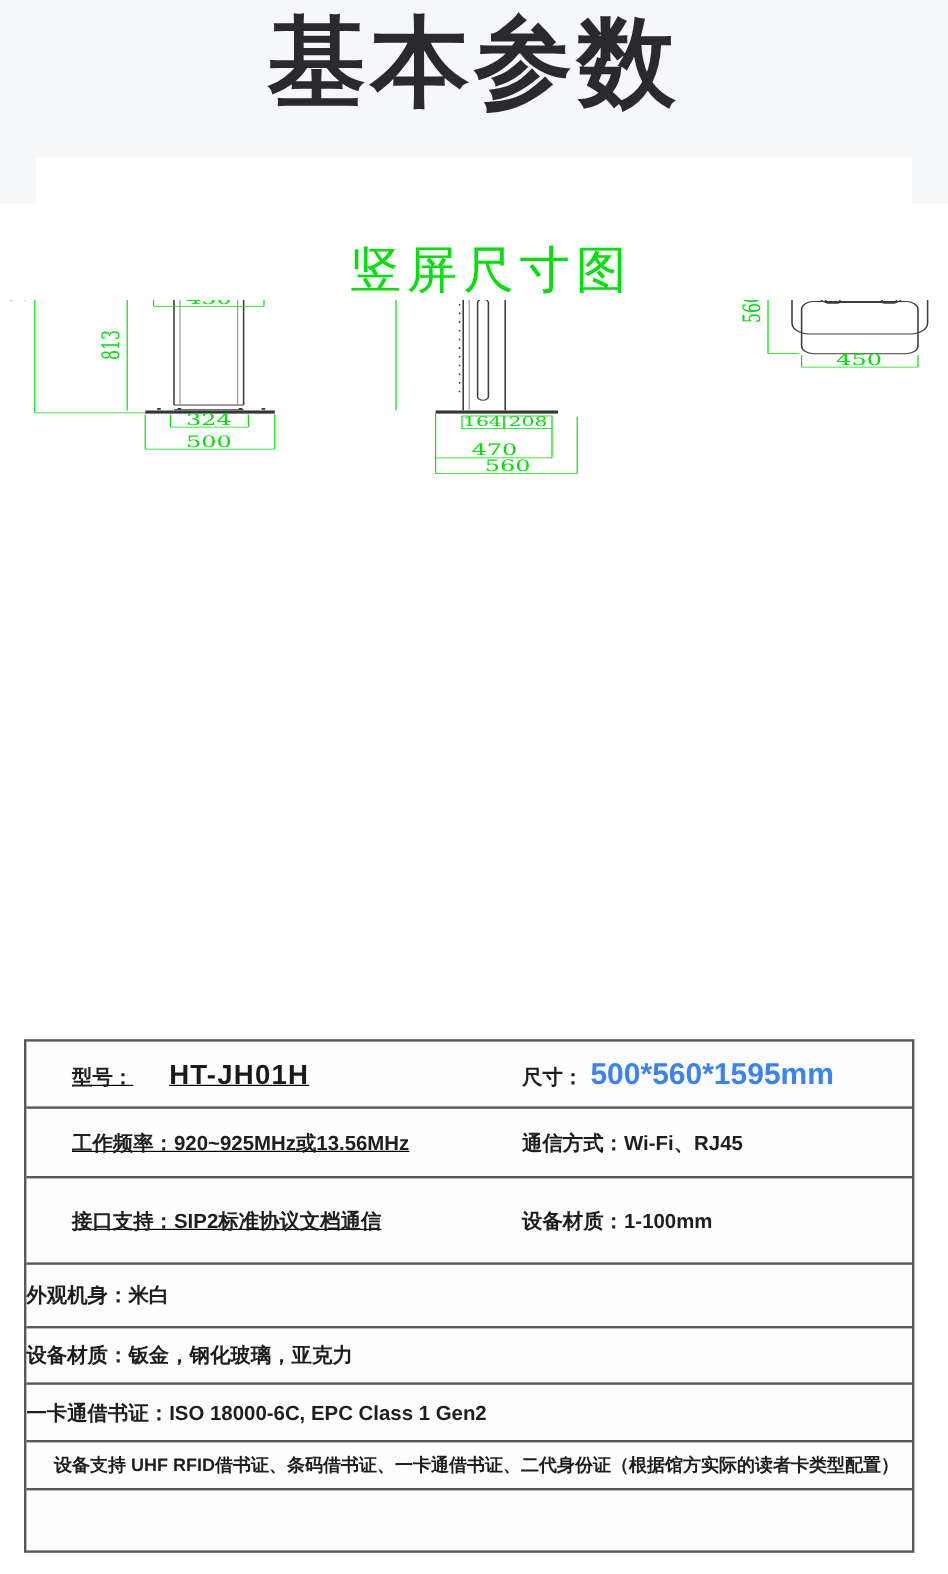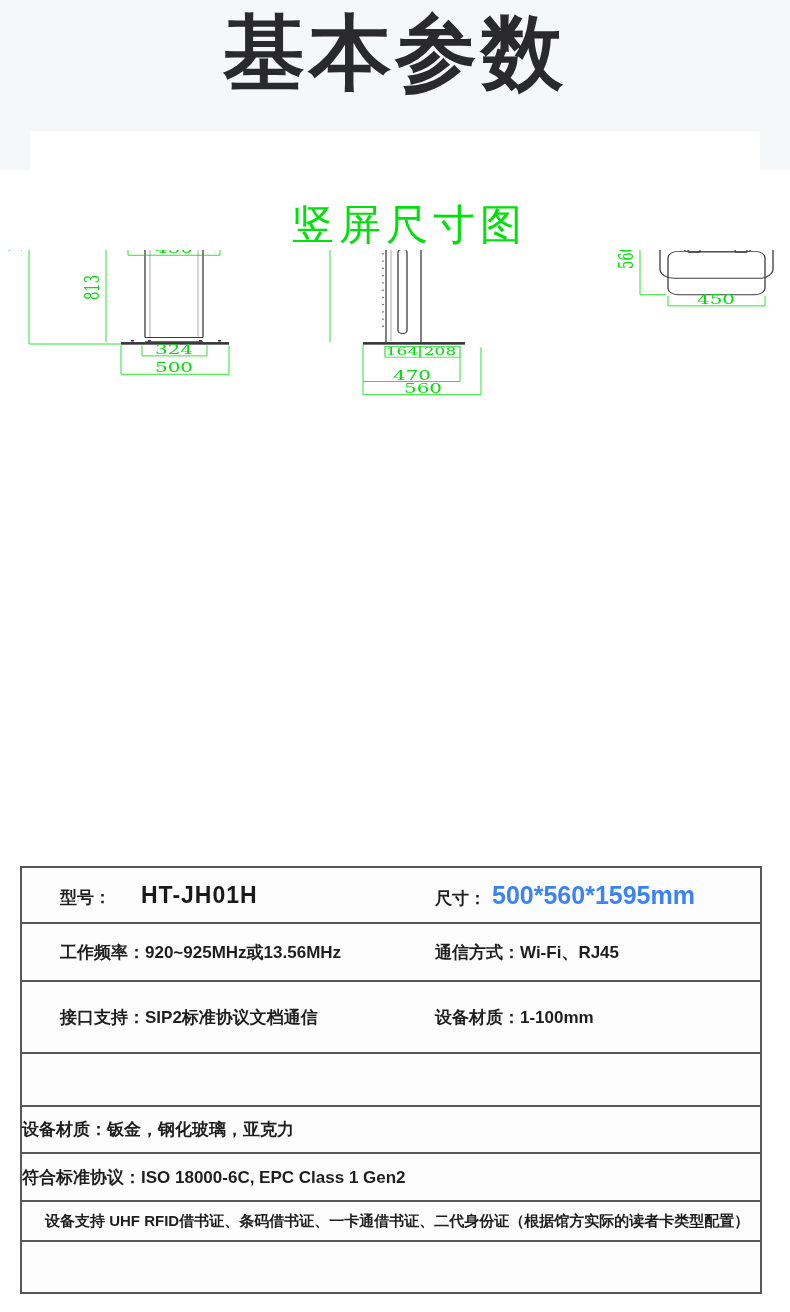--- a/index.html
+++ b/index.html
@@ -21,21 +21,21 @@
   .dthin{stroke:#9a9aa0;fill:none;stroke-width:1;}
   .dfill{fill:#36363a;stroke:none;}
   .dscreen{fill:#2e2e31;stroke:none;}
   
   .spec-table{position:absolute;left:20px;top:866px;width:742px;z-index:3;
               border:2px solid #58585a;background:#fdfdfd;box-sizing:border-box;}
   .spec-row{display:flex;align-items:center;border-bottom:2px solid #58585a;box-sizing:border-box;}
   .spec-row:last-child{border-bottom:none;}
   .r1{height:56px}.r2{height:58px}.r3{height:72px}.r4{height:53px}
   .r5{height:47px}.r6{height:48px}.r7{height:40px}.r8{height:50px}
-  .cell-left{flex:0 0 413px;padding-left:38px;box-sizing:border-box;}
+  .cell-left{flex:0 0 413px;padding-left:38px;box-sizing:border-box;text-decoration:underline;}
   .cell-right{flex:1 1 auto;}
   .cell-full{flex:1 1 auto;box-sizing:border-box;}
   .r7 .cell-full{padding-left:23px;}
   .lbl,.val{font-weight:bold;font-size:17px;color:#1e1e1f;}
   .model-val{font-weight:bold;font-size:23px;letter-spacing:1px;margin-left:30px;color:#1a1a1b;}
   .size-val{font-weight:bold;font-size:25px;margin-left:6px;color:#3b82f6;}
   .small-txt{font-weight:bold;font-size:15px;color:#1e1e1f;margin-top:48px;}
 </style>
 </head>
 <body>
@@ -160,29 +160,32 @@
     </div>
     <div class="spec-row r3">
       <div class="cell-left">
         <span class="lbl">接口支持：</span><span class="val">SIP2标准协议文档通信</span>
       </div>
       <div class="cell-right">
         <span class="lbl">设备材质：</span><span class="val">1-100mm</span>
       </div>
     </div>
     <div class="spec-row r4">
+      <div class="cell-right">
+        <span class="lbl">外观机身：</span><span class="val">米白</span>
+      </div>
     </div>
     <div class="spec-row r5">
       <div class="cell-full">
         <span class="lbl">设备材质：</span><span class="val">钣金，钢化玻璃，亚克力</span>
       </div>
     </div>
     <div class="spec-row r6">
       <div class="cell-full">
-        <span class="lbl">符合标准协议：</span><span class="val">ISO 18000-6C, EPC Class 1 Gen2</span>
+        <span class="lbl">一卡通借书证：</span><span class="val">ISO 18000-6C, EPC Class 1 Gen2</span>
       </div>
     </div>
     <div class="spec-row r7">
       <div class="cell-full">
         <span class="small-txt">设备支持 UHF RFID借书证、条码借书证、一卡通借书证、二代身份证（根据馆方实际的读者卡类型配置）</span>
       </div>
     </div>
     <div class="spec-row r8">
       <div class="cell-full"></div>
     </div>

